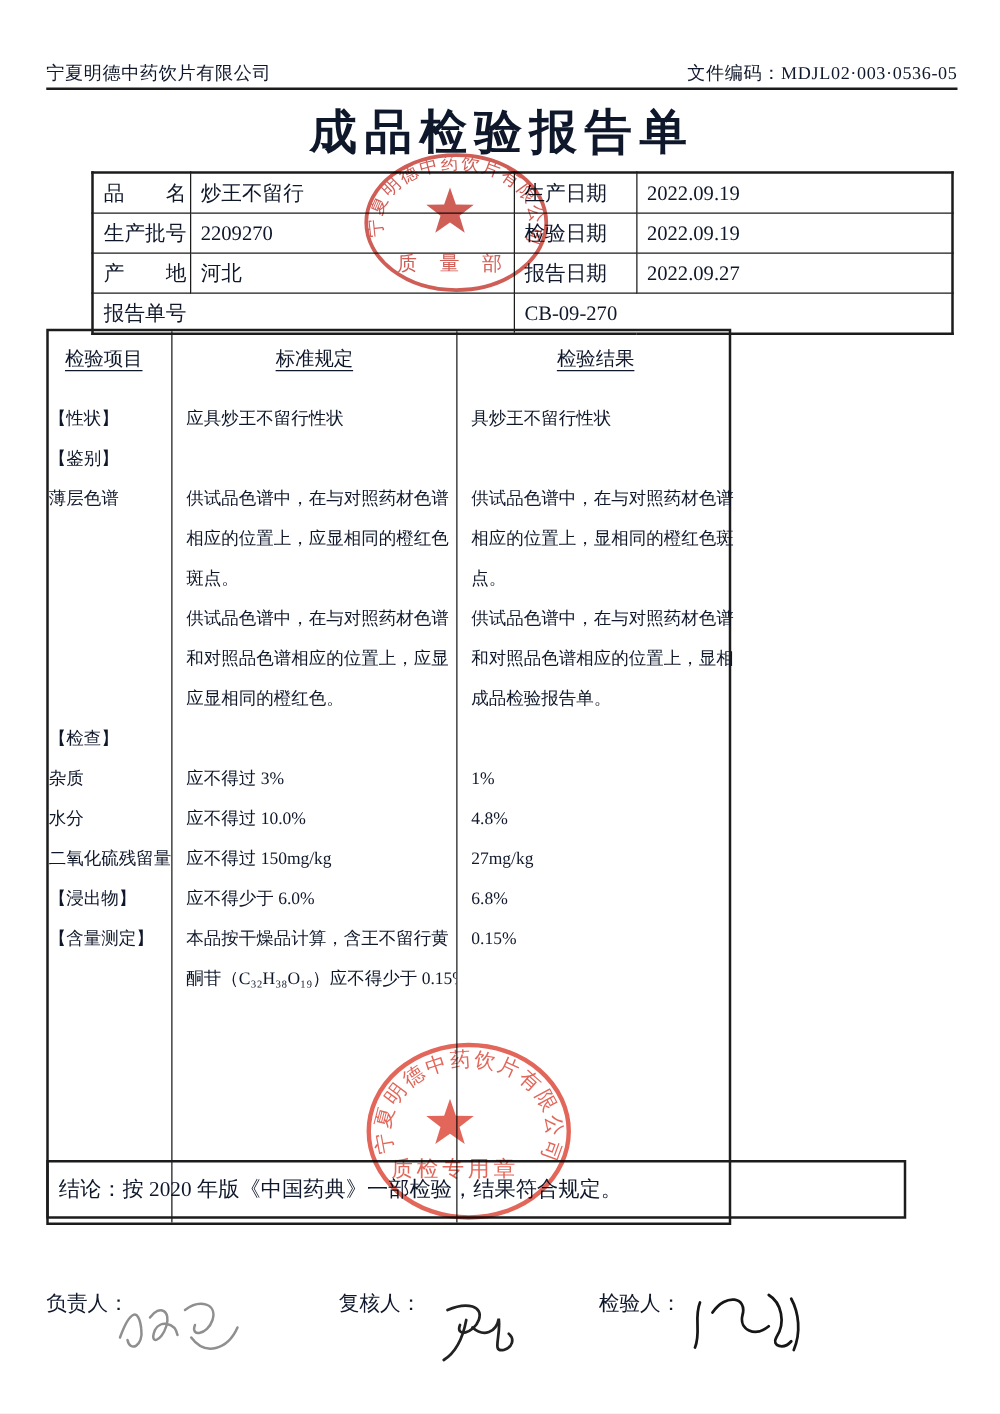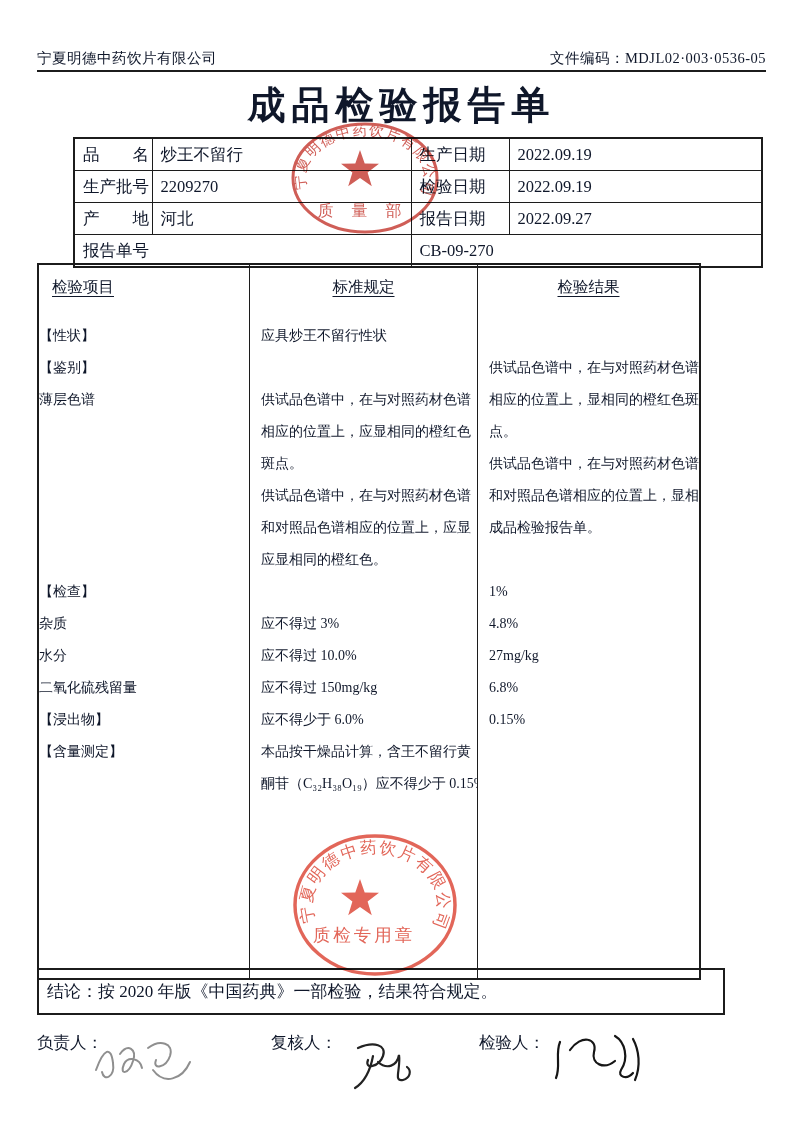--- a/index.html
+++ b/index.html
@@ -19,36 +19,36 @@
   }
   
   .info-table{position:absolute;left:37px;top:137px;border-collapse:collapse;table-layout:fixed;width:688px;margin-left:36px;}
   .info-table td{
     border:1.5px solid #1c1c1c;height:31px;font-size:16.5px;
     padding:0 0 0 8px;white-space:nowrap;overflow:hidden;vertical-align:middle;
   }
   .info-table{border:2px solid #1c1c1c;}
   
   .main-table{
-    position:absolute;left:37px;top:263px;width:664px;height:717px;
+    position:absolute;left:37px;top:263px;width:548px;height:717px;
     border:2px solid #1c1c1c;box-sizing:border-box;display:flex;background:transparent;
   }
   .col{box-sizing:border-box;height:100%;}
   .col-items{width:230px;border-right:1.5px solid #1c1c1c;}
   .col-standard{width:228px;border-right:1.5px solid #1c1c1c;}
   .col-result{flex:1;}
   .col-header{height:55px;box-sizing:border-box;padding-top:12px;font-size:15.5px;display:flex;}
   .col-items .col-header{padding-left:13px;justify-content:flex-start;}
   .col-standard .col-header,.col-result .col-header{justify-content:center;}
   .col-header span{text-decoration:underline;text-underline-offset:4px;}
   .ln{height:32px;line-height:32px;font-size:14px;white-space:nowrap;overflow:hidden;}
   .col-standard .ln,.col-result .ln{padding-left:11px;}
   
   .conclusion{
-    position:absolute;left:37px;top:968px;width:688px;height:47px;box-sizing:border-box;
+    position:absolute;left:37px;top:928px;width:688px;height:47px;box-sizing:border-box;
     border:2px solid #1c1c1c;font-size:17px;line-height:43px;padding-left:8px;white-space:nowrap;
   }
   
   .sig-label{position:absolute;top:1032px;font-size:16.5px;}
   .sig-head-label{left:37px;}
   .sig-review-label{left:271px;}
   .sig-inspect-label{left:479px;}
   .sig-svg{position:absolute;overflow:visible;}
   
   .stamp{position:absolute;mix-blend-mode:multiply;}
@@ -136,20 +136,21 @@
       <div class="ln">应不得过 10.0%</div>
       <div class="ln">应不得过 150mg/kg</div>
       <div class="ln">应不得少于 6.0%</div>
       <div class="ln">本品按干燥品计算，含王不留行黄</div>
       <div class="ln">酮苷（C₃₂H₃₈O₁₉）应不得少于 0.15%</div>
     </div>
     <div class="col col-result">
       <div class="col-header">
           <span>检验结果</span>
         </div>
+      <div class="ln">具炒王不留行性状</div>
       <div class="ln"></div>
       <div class="ln">供试品色谱中，在与对照药材色谱</div>
       <div class="ln">相应的位置上，显相同的橙红色斑</div>
       <div class="ln">点。</div>
       <div class="ln">供试品色谱中，在与对照药材色谱</div>
       <div class="ln">和对照品色谱相应的位置上，显相</div>
       <div class="ln">成品检验报告单。</div>
       <div class="ln"></div>
       <div class="ln">1%</div>
       <div class="ln">4.8%</div>

